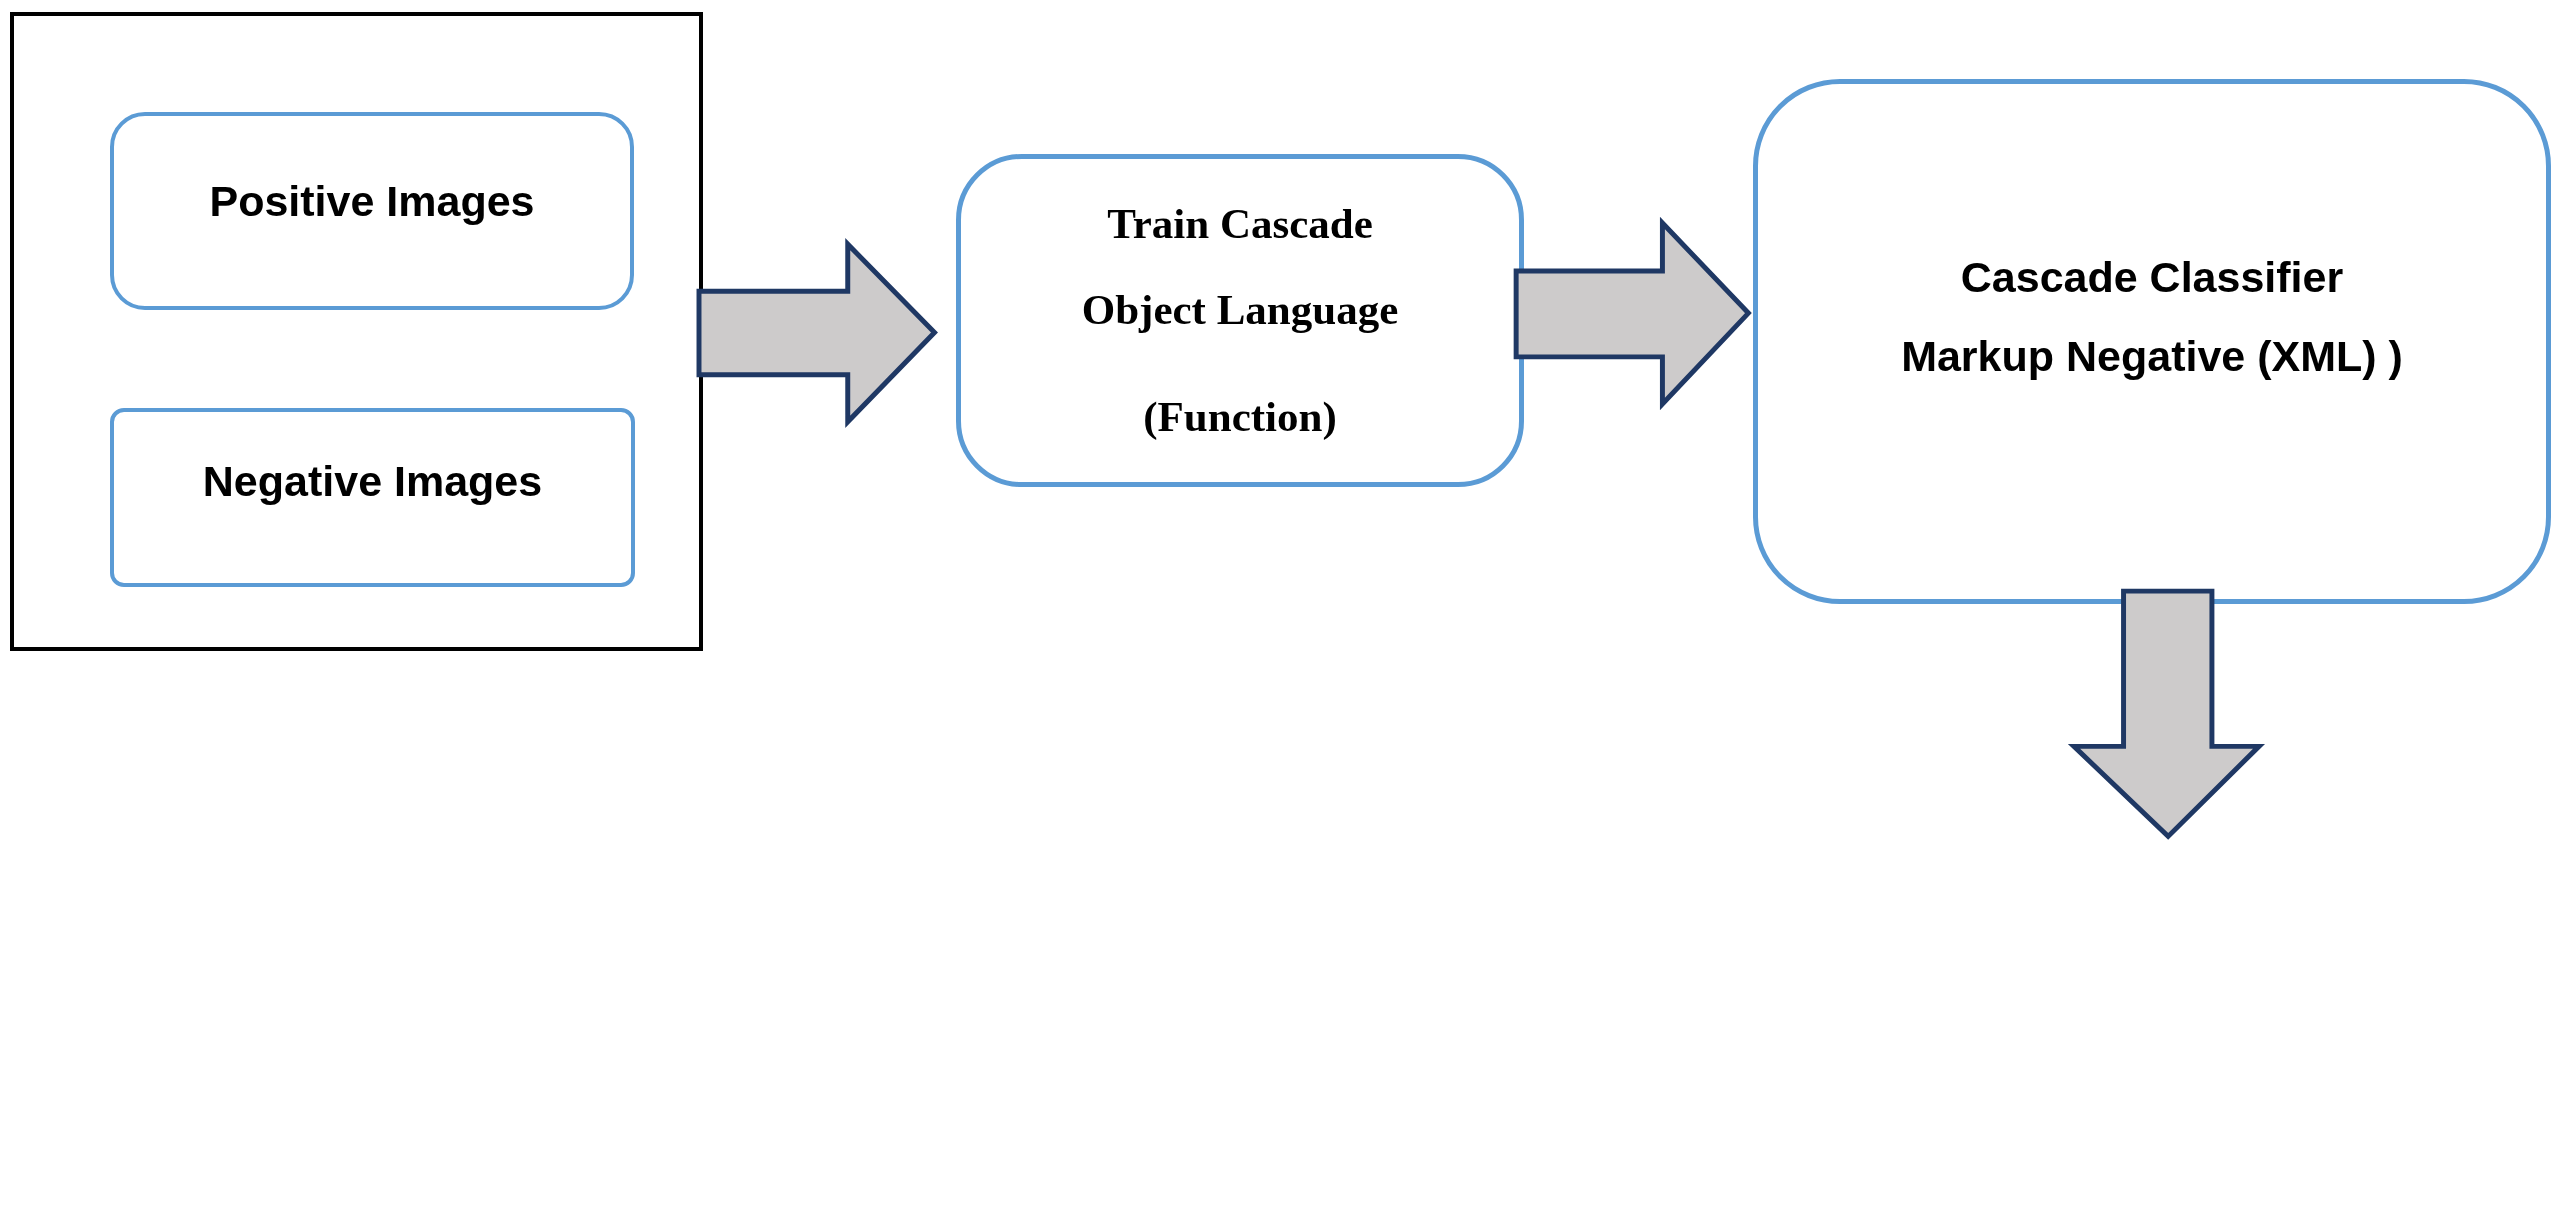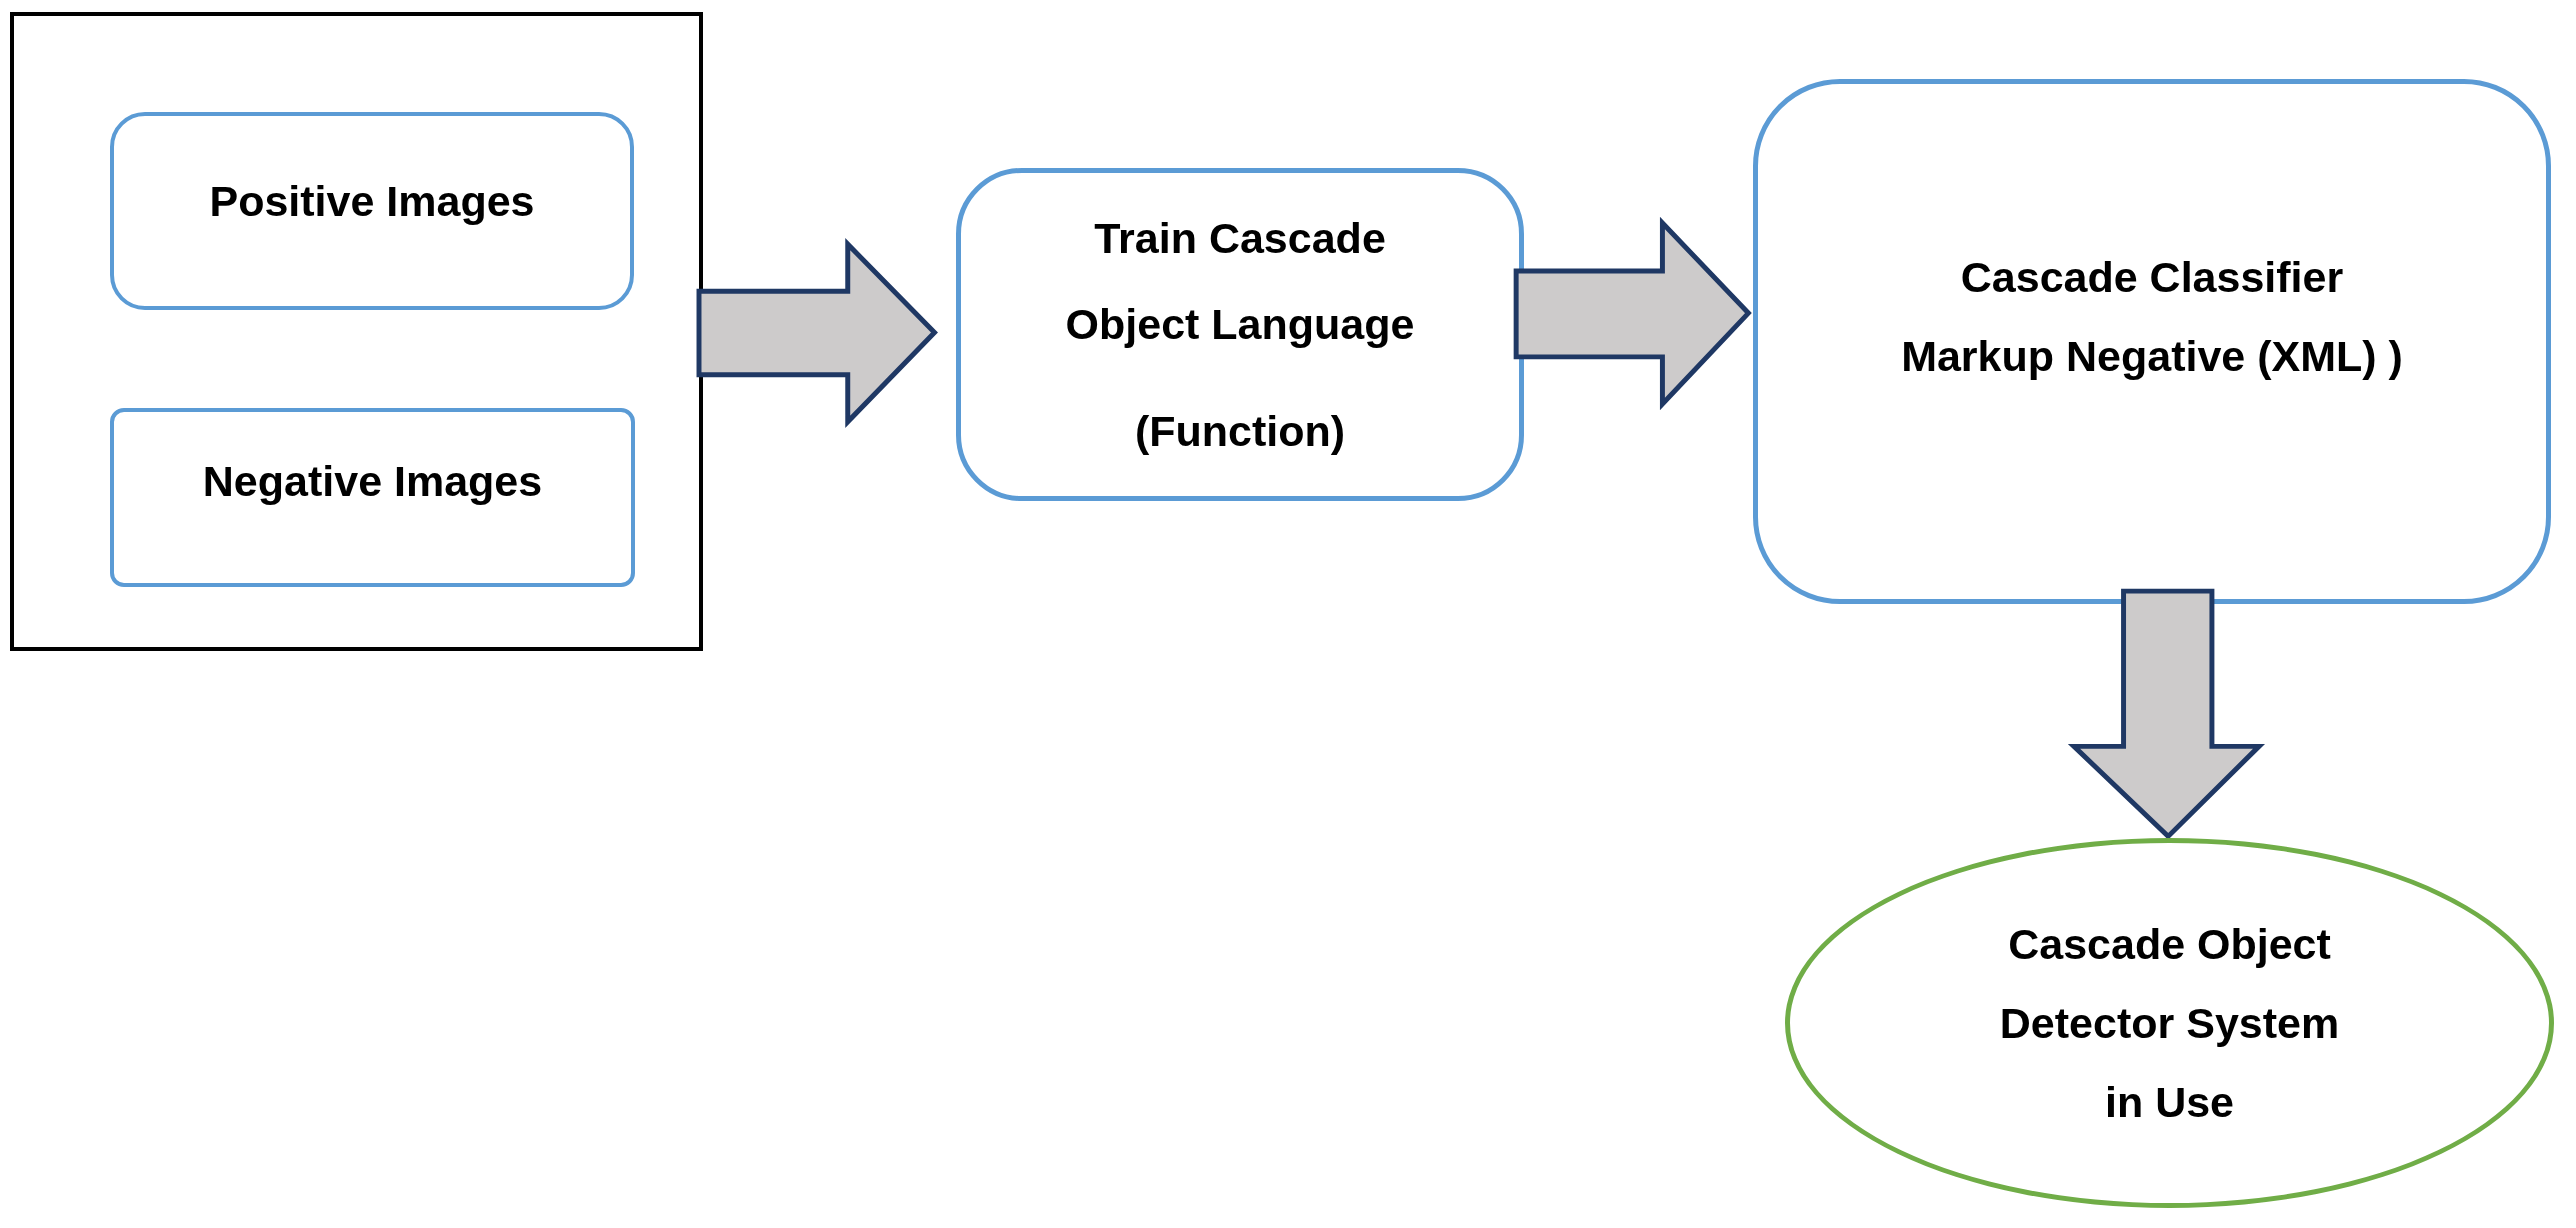--- a/index.html
+++ b/index.html
@@ -49,24 +49,25 @@
     border-radius: 35px;
     padding-bottom: 21px;
   }
   .box-negative {
     left: 96px; top: 392px;
     width: 525px; height: 179px;
     border-radius: 14px;
     padding-bottom: 33px;
   }
   .box-train {
-    left: 956px; top: 168px;
+    left: 956px; top: 154px;
     width: 568px; height: 333px;
     border-radius: 66px;
     border-width: 5px;
+    font-family: Liberation Serif, serif;
   }
   .box-train .line-2 { margin-top: 21.5px; }
   .box-classifier {
     left: 1753px; top: 79px;
     width: 798px; height: 525px;
     border-radius: 87px;
     border-width: 5px;
     padding-bottom: 50px;
   }
   .box-classifier .line { line-height: 79px; }
@@ -123,20 +124,15 @@
 
   <div class="node box-classifier">
     <div class="line line-0">Cascade Classifier</div>
     <div class="line line-2">Markup Negative (XML) )</div>
   </div>
 
   <svg class="flow-arrow arrow-3" width="185" height="248" viewBox="0 0 224 300" aria-hidden="true">
     <polygon points="60,0 167,0 167,188 224,188 114,297 0,188 60,188"></polygon>
   </svg>
 
-  <div class="node ellipse-system">
-    <div class="line">Cascade Object</div>
-    <div class="line">Detector System</div>
-    <div class="line">in Use</div>
-  </div>
 
 </div>
 
 
 </body></html>

